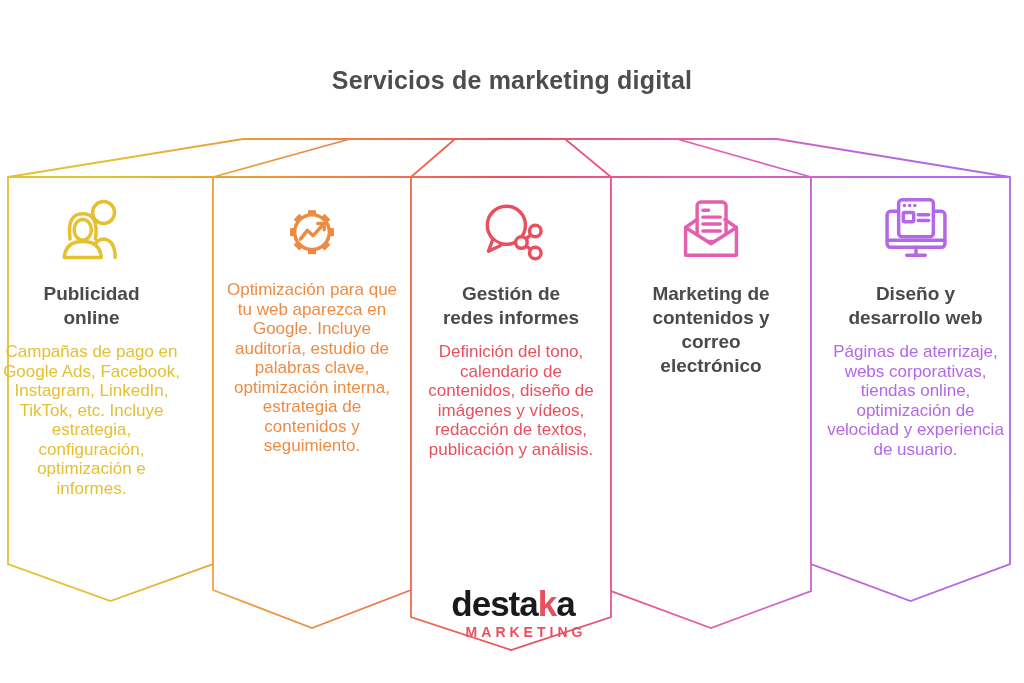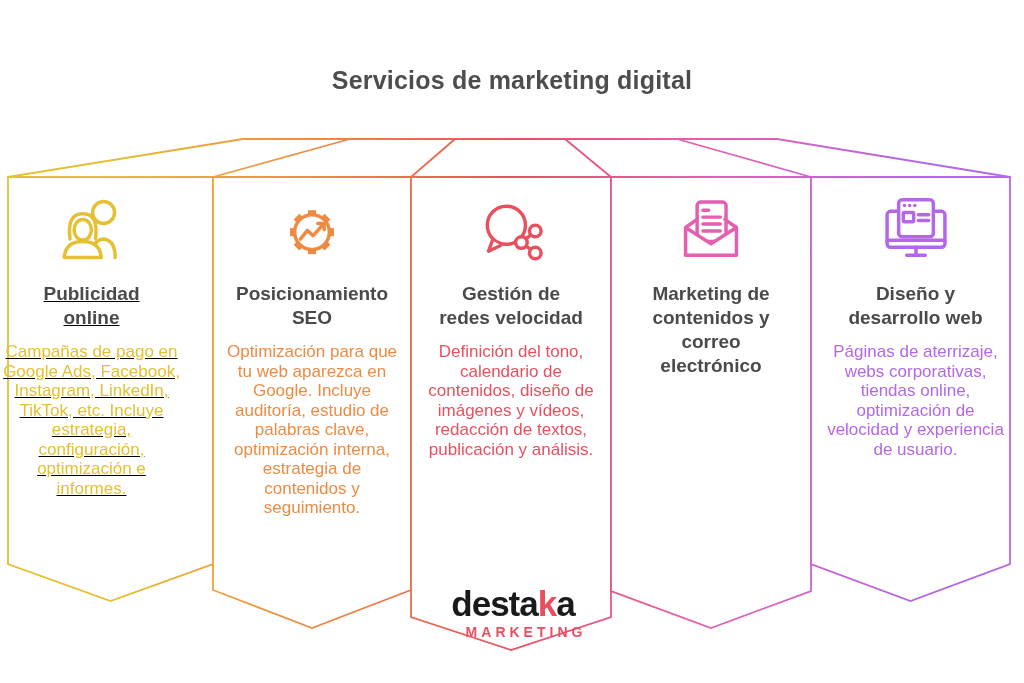--- a/index.html
+++ b/index.html
@@ -62,21 +62,21 @@
       <path fill="#ffffff" d="M8,177 L8,564 L110.5,601 L213,564 L213,177 Z"></path>
       <path fill="#ffffff" d="M213,177 L213,590 L312,628 L411,590 L411,177 Z"></path>
       <path fill="#ffffff" d="M411,177 L411,617 L511,650 L611,617 L611,177 Z"></path>
       <path fill="#ffffff" d="M611,177 L611,591 L711,628 L811,591 L811,177 Z"></path>
       <path fill="#ffffff" d="M811,177 L811,564 L910.5,601 L1010,564 L1010,177 Z"></path>
     </g>
   </svg>
 
   <div class="main-title" style="color: rgb(77, 77, 77); text-align: center;">Servicios de marketing digital</div>
 
-  <div class="panel" style="left: 8px; width: 167px; text-decoration: underline; --c: #e4c032;">
+  <div class="panel" style="left: 8px; width: 167px; --c: #e4c032;">
     <div class="icon">
       <svg viewBox="0 0 64 64" fill="none" stroke="currentColor" stroke-width="3" stroke-linecap="round" stroke-linejoin="round">
         <circle cx="42" cy="16" r="9.5" fill="#fff"></circle>
         <path d="M32,55 Q32,40 42,39 Q52,40 52,55" fill="#fff"></path>
         <path d="M13,39 Q10,17 24,17 Q38,17 35,39"></path>
         <ellipse cx="24" cy="31" rx="7.5" ry="9" fill="#fff"></ellipse>
         <path d="M8,55 Q9,41 24,41 Q39,41 40,55 L8,55 Z" fill="#fff"></path>
       </svg>
     </div>
     <div class="panel-title">Publicidad online</div>
@@ -94,36 +94,35 @@
           <path d="M18.6,19.6 L22.8,23.8"></path>
             <path d="M41.2,42.2 L45.4,46.4"></path>
           <path d="M45.4,19.6 L41.2,23.8"></path>
             <path d="M22.8,42.2 L18.6,46.4"></path>
         </g>
         <circle cx="32" cy="33" r="15" fill="#fff"></circle>
         <path d="M22,39 L28,31.5 L33,36 L42.5,25.5"></path>
         <path d="M37,25.5 L42.5,25.5 L42.5,31"></path>
       </svg>
     </div>
-    <div class="panel-title">Posicionamiento SEO</div>
     <div class="panel-desc">Optimización para que tu web aparezca en Google. Incluye auditoría, estudio de palabras clave, optimización interna, estrategia de contenidos y seguimiento.</div>
   </div>
 
   <div class="panel" style="left: 411px; width: 200px; --c: #e8505f;">
     <div class="icon">
       <svg viewBox="0 0 64 64" fill="none" stroke="currentColor" stroke-width="3" stroke-linecap="round" stroke-linejoin="round">
         <circle cx="28" cy="27" r="16.5"></circle>
         <path d="M16,40 L12.5,49.5 L23,44.5" fill="#fff"></path>
         <path d="M41,42 L52,33 M41,42 L52,50"></path>
         <circle cx="41" cy="42" r="5" fill="#fff"></circle>
         <circle cx="53" cy="32" r="5" fill="#fff"></circle>
         <circle cx="53" cy="51" r="5" fill="#fff"></circle>
       </svg>
     </div>
-    <div class="panel-title">Gestión de redes velocidad</div>
+    <div class="panel-title">Gestión de redes informes</div>
     <div class="panel-desc">Definición del tono, calendario de contenidos, diseño de imágenes y vídeos, redacción de textos, publicación y análisis.</div>
   </div>
 
   <div class="panel" style="left: 611px; width: 200px; --c: #e55fb0;">
     <div class="icon">
       <svg viewBox="0 0 64 64" fill="none" stroke="currentColor" stroke-width="3" stroke-linecap="round" stroke-linejoin="round">
         <rect x="20" y="7" width="25" height="34" rx="3" fill="#fff"></rect>
         <path d="M25,14 L30,14 M25,20 L40,20 M25,26 L40,26 M25,32 L40,32"></path>
         <path d="M10,29 L32,43 L54,29 L54,53 L10,53 Z" fill="#fff"></path>
         <path d="M10,29 L20,22 M54,29 L44,22"></path>

